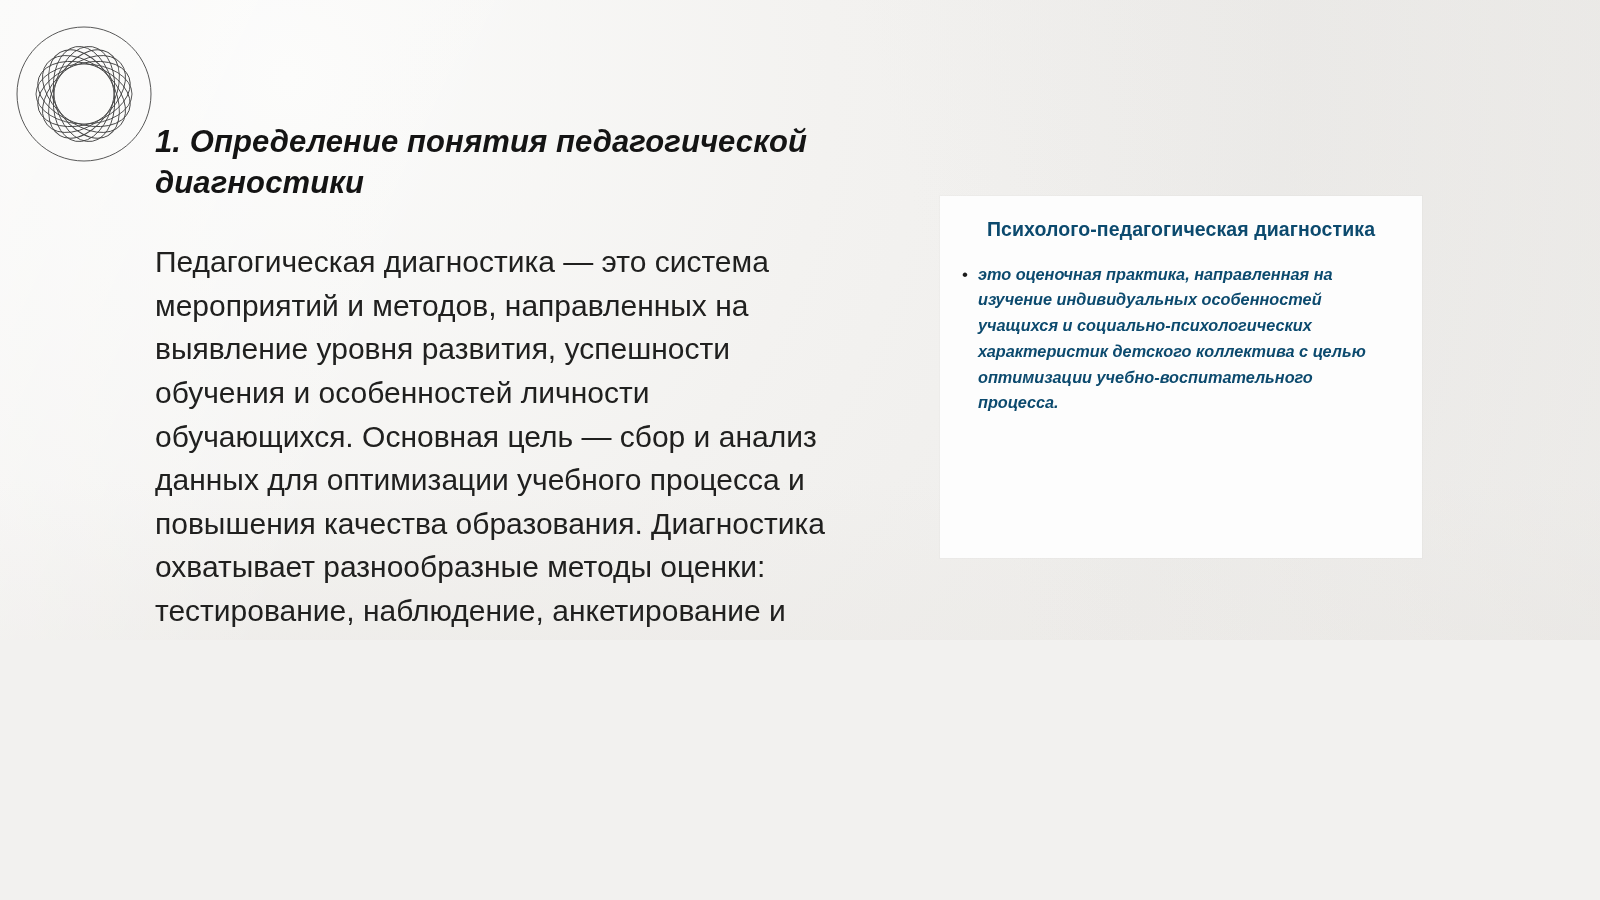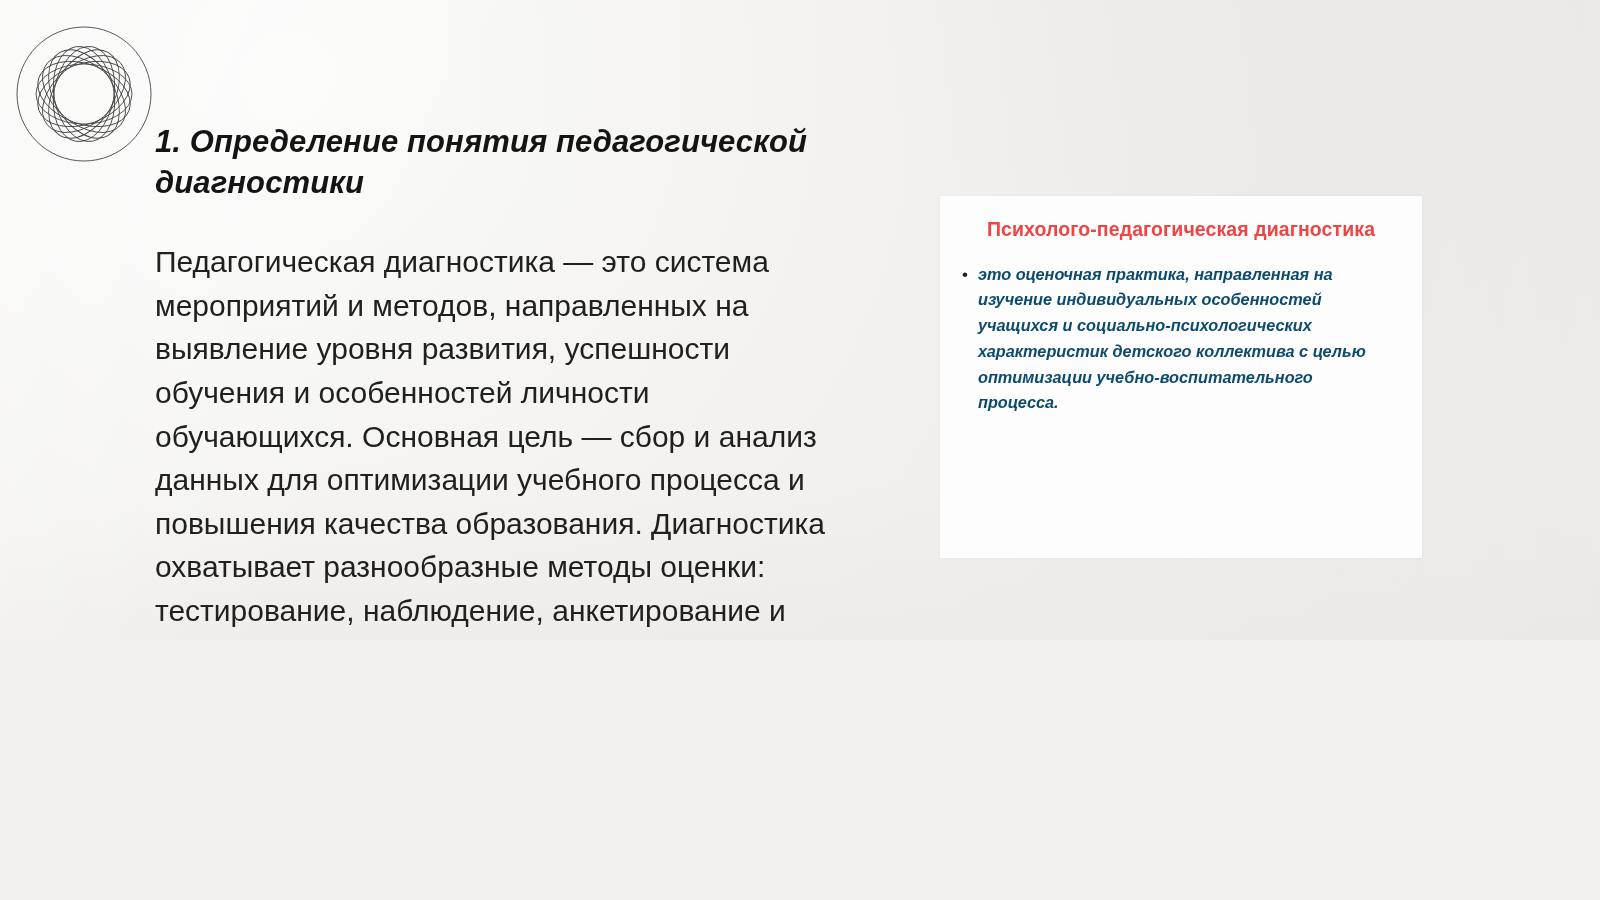--- a/index.html
+++ b/index.html
@@ -81,21 +81,21 @@
     top: 196px;
     width: 482px;
     height: 362px;
     background: #fdfdfd;
     box-shadow: 0 0 0 1px rgba(0,0,0,0.015);
     z-index: 4;
   }
   .card-title {
     margin: 20px 34px 8px 34px;
     text-align: center;
-    color: #ef4444;
+    color: #0c4a6e;
     font-weight: bold;
     font-size: 19.5px;
     line-height: 1.42;
     letter-spacing: 0.1px;
   }
   .card-body {
     margin: 18px 26px 0 22px;
     display: flex;
     gap: 10px;
     align-items: flex-start;

